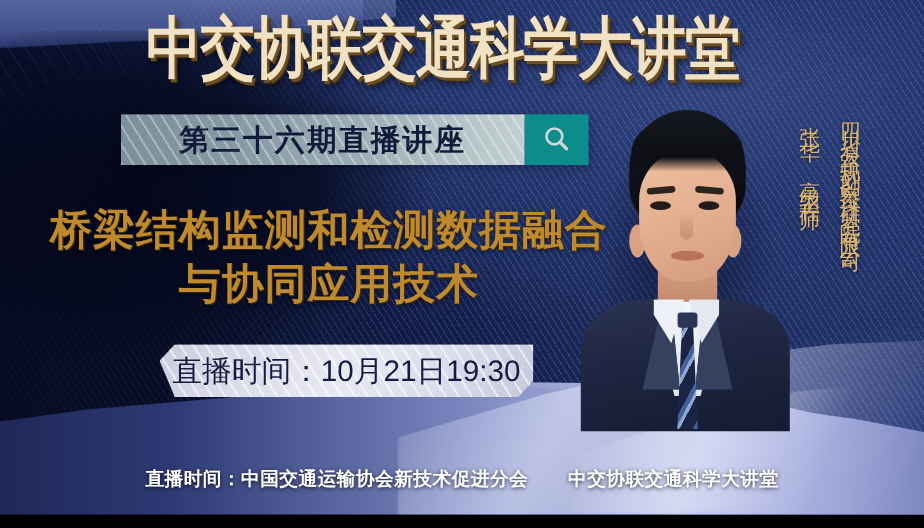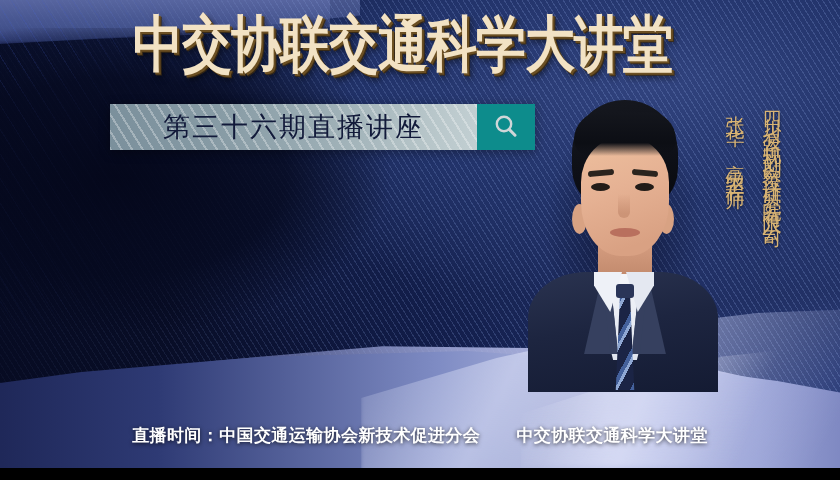--- a/index.html
+++ b/index.html
@@ -110,21 +110,21 @@
   }
   .sub-bar-body::after{
     content:"";position:absolute;inset:0;
     background-image:repeating-linear-gradient(58deg,
       rgba(255,255,255,.30) 0px, rgba(255,255,255,.30) 2px,
       rgba(255,255,255,0) 2px, rgba(255,255,255,0) 9px);
     pointer-events:none;
   }
   .sub-bar-text{
     position:relative;z-index:2;
-    font-size:27px;font-weight:400;color:#121a3a;letter-spacing:2px;
+    font-size:27px;font-weight:700;color:#121a3a;letter-spacing:2px;
     white-space:nowrap;
   }
   .sub-bar-search{
     position:relative;width:58px;background:#0d8c8c;
     display:flex;align-items:center;justify-content:center;flex:0 0 58px;
   }
   .sub-bar-search svg{display:block;}
 
   
   .topic{
@@ -301,21 +301,28 @@
       <span class="sub-bar-text">第三十六期直播讲座</span>
     </div>
     <div class="sub-bar-search">
       <svg width="30" height="30" viewBox="0 0 30 30" aria-hidden="true">
         <circle cx="13" cy="12" r="7.2" fill="none" stroke="#cfd6d8" stroke-width="2.4"></circle>
         <line x1="18.2" y1="17.4" x2="24" y2="23.2" stroke="#cfd6d8" stroke-width="3" stroke-linecap="round"></line>
       </svg>
     </div>
   </div>
 
-
+  <div class="topic">
+    <span>桥梁结构监测和检测数据融合</span>
+    <span class="topic-l2">与协同应用技术</span>
+  </div>
+
+  <div class="time-badge">
+    <span class="time-badge-text">直播时间：10月21日19:30</span>
+  </div>
 
   <div class="vtext v-name">张二华  高级工程师</div>
   <div class="vtext v-org">四川省公路规划勘察设计研究院有限公司</div>
 
   <div class="footer">
     <span>直播时间：中国交通运输协会新技术促进分会</span>
     <span class="gap"></span>
     <span>中交协联交通科学大讲堂</span>
   </div>
 

